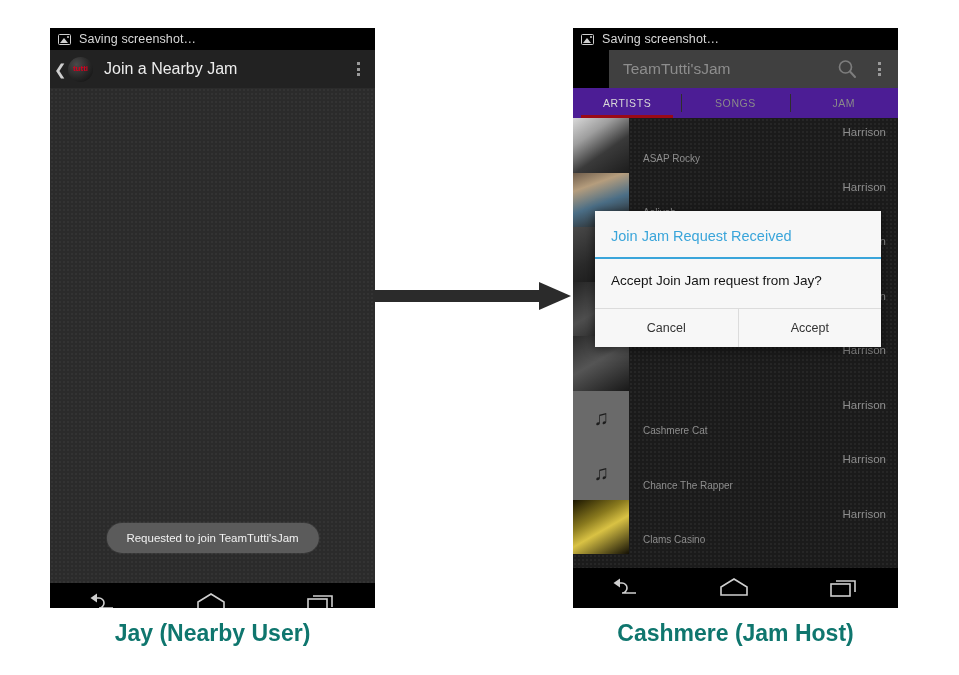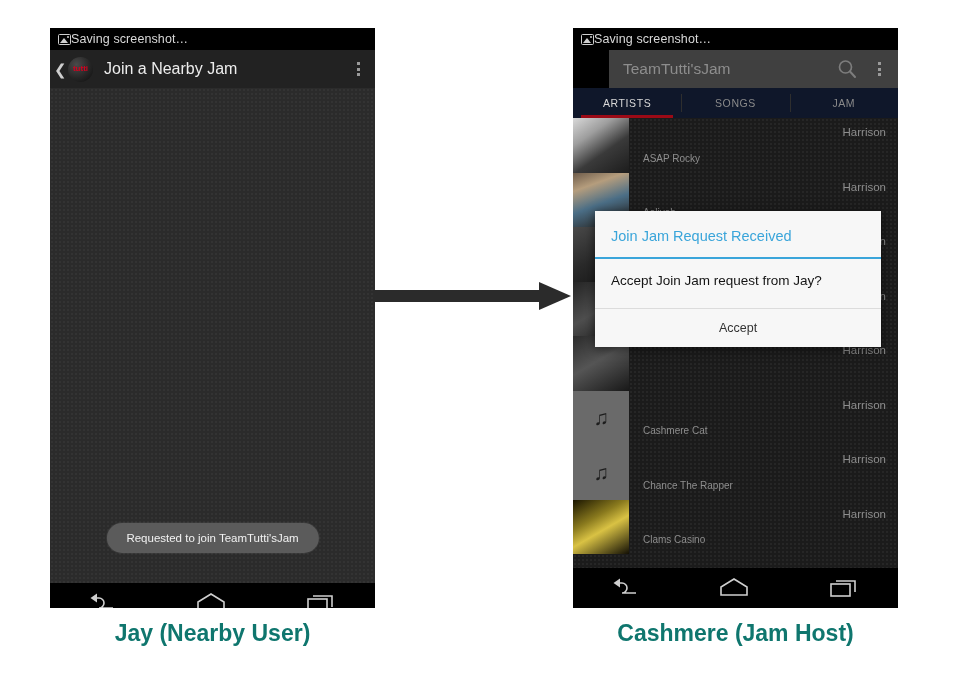--- a/index.html
+++ b/index.html
@@ -11,21 +11,21 @@
   .phone{
     position:absolute;top:28px;width:325px;height:580px;
     background:#000;overflow:hidden;
   }
   #phone-left{left:50px;}
   #phone-right{left:573px;}
 
   
   .statusbar{
     height:22px;background:#000;display:flex;align-items:center;
-    padding-left:8px;
+    padding-left:8px;gap:8px;
   }
   .status-text{color:#d8d8d8;font-size:12.5px;letter-spacing:.1px;}
   .img-icon{
     width:13px;height:11px;border:1.5px solid #cfcfcf;border-radius:1.5px;
     position:relative;box-sizing:border-box;flex:0 0 auto;
   }
   .img-icon:before{
     content:"";position:absolute;left:1px;bottom:0.5px;
     width:0;height:0;border-left:4px solid transparent;
     border-right:4px solid transparent;border-bottom:5px solid #cfcfcf;
@@ -92,21 +92,21 @@
 
   
   .r-actionbar{
     height:38px;background:#404040;display:flex;align-items:center;
     padding:0 12px 0 14px;
     margin-left:36px;
   }
   .r-title{color:#8d8d8d;font-size:15.5px;flex:1;white-space:nowrap;overflow:hidden;}
   .search-icon{width:22px;height:22px;margin-right:14px;flex:0 0 auto;}
   .tabbar{
-    height:30px;background:#0f172a;display:flex;align-items:stretch;
+    height:30px;background:#4c1d95;display:flex;align-items:stretch;
     border-bottom:none;position:relative;
   }
   .tab{
     flex:1;display:flex;align-items:center;justify-content:center;
     color:#8a8a8a;font-size:10.5px;letter-spacing:.6px;position:relative;
   }
   .tab.active{color:#d7d7d7;}
   .tab + .tab:before{
     content:"";position:absolute;left:0;top:6px;bottom:6px;width:1px;background:#2e2e2e;
   }
@@ -319,20 +319,21 @@
         <span class="artist-name">Clams Casino</span>
       </div>
     </div>
 
     <div class="scrim"></div>
     <div class="dialog">
       <div class="dlg-title">Join Jam Request Received</div>
       <div class="dlg-rule"></div>
       <div class="dlg-msg">Accept Join Jam request from Jay?</div>
       <div class="dlg-buttons">
+        <div class="dlg-btn">Cancel</div>
         <div class="dlg-btn">Accept</div>
       </div>
     </div>
   </div>
 
   <div class="navbar">
     <span>
       <svg width="30" height="22" viewBox="0 0 30 22">
         <path d="M25 16 L11 16 A5 5 0 0 0 11 6 L4 6" fill="none" stroke="#cfcfcf" stroke-width="1.6"></path>
         <path d="M9 1.5 L2.5 6 L9 10.5 Z" fill="#cfcfcf"></path>

